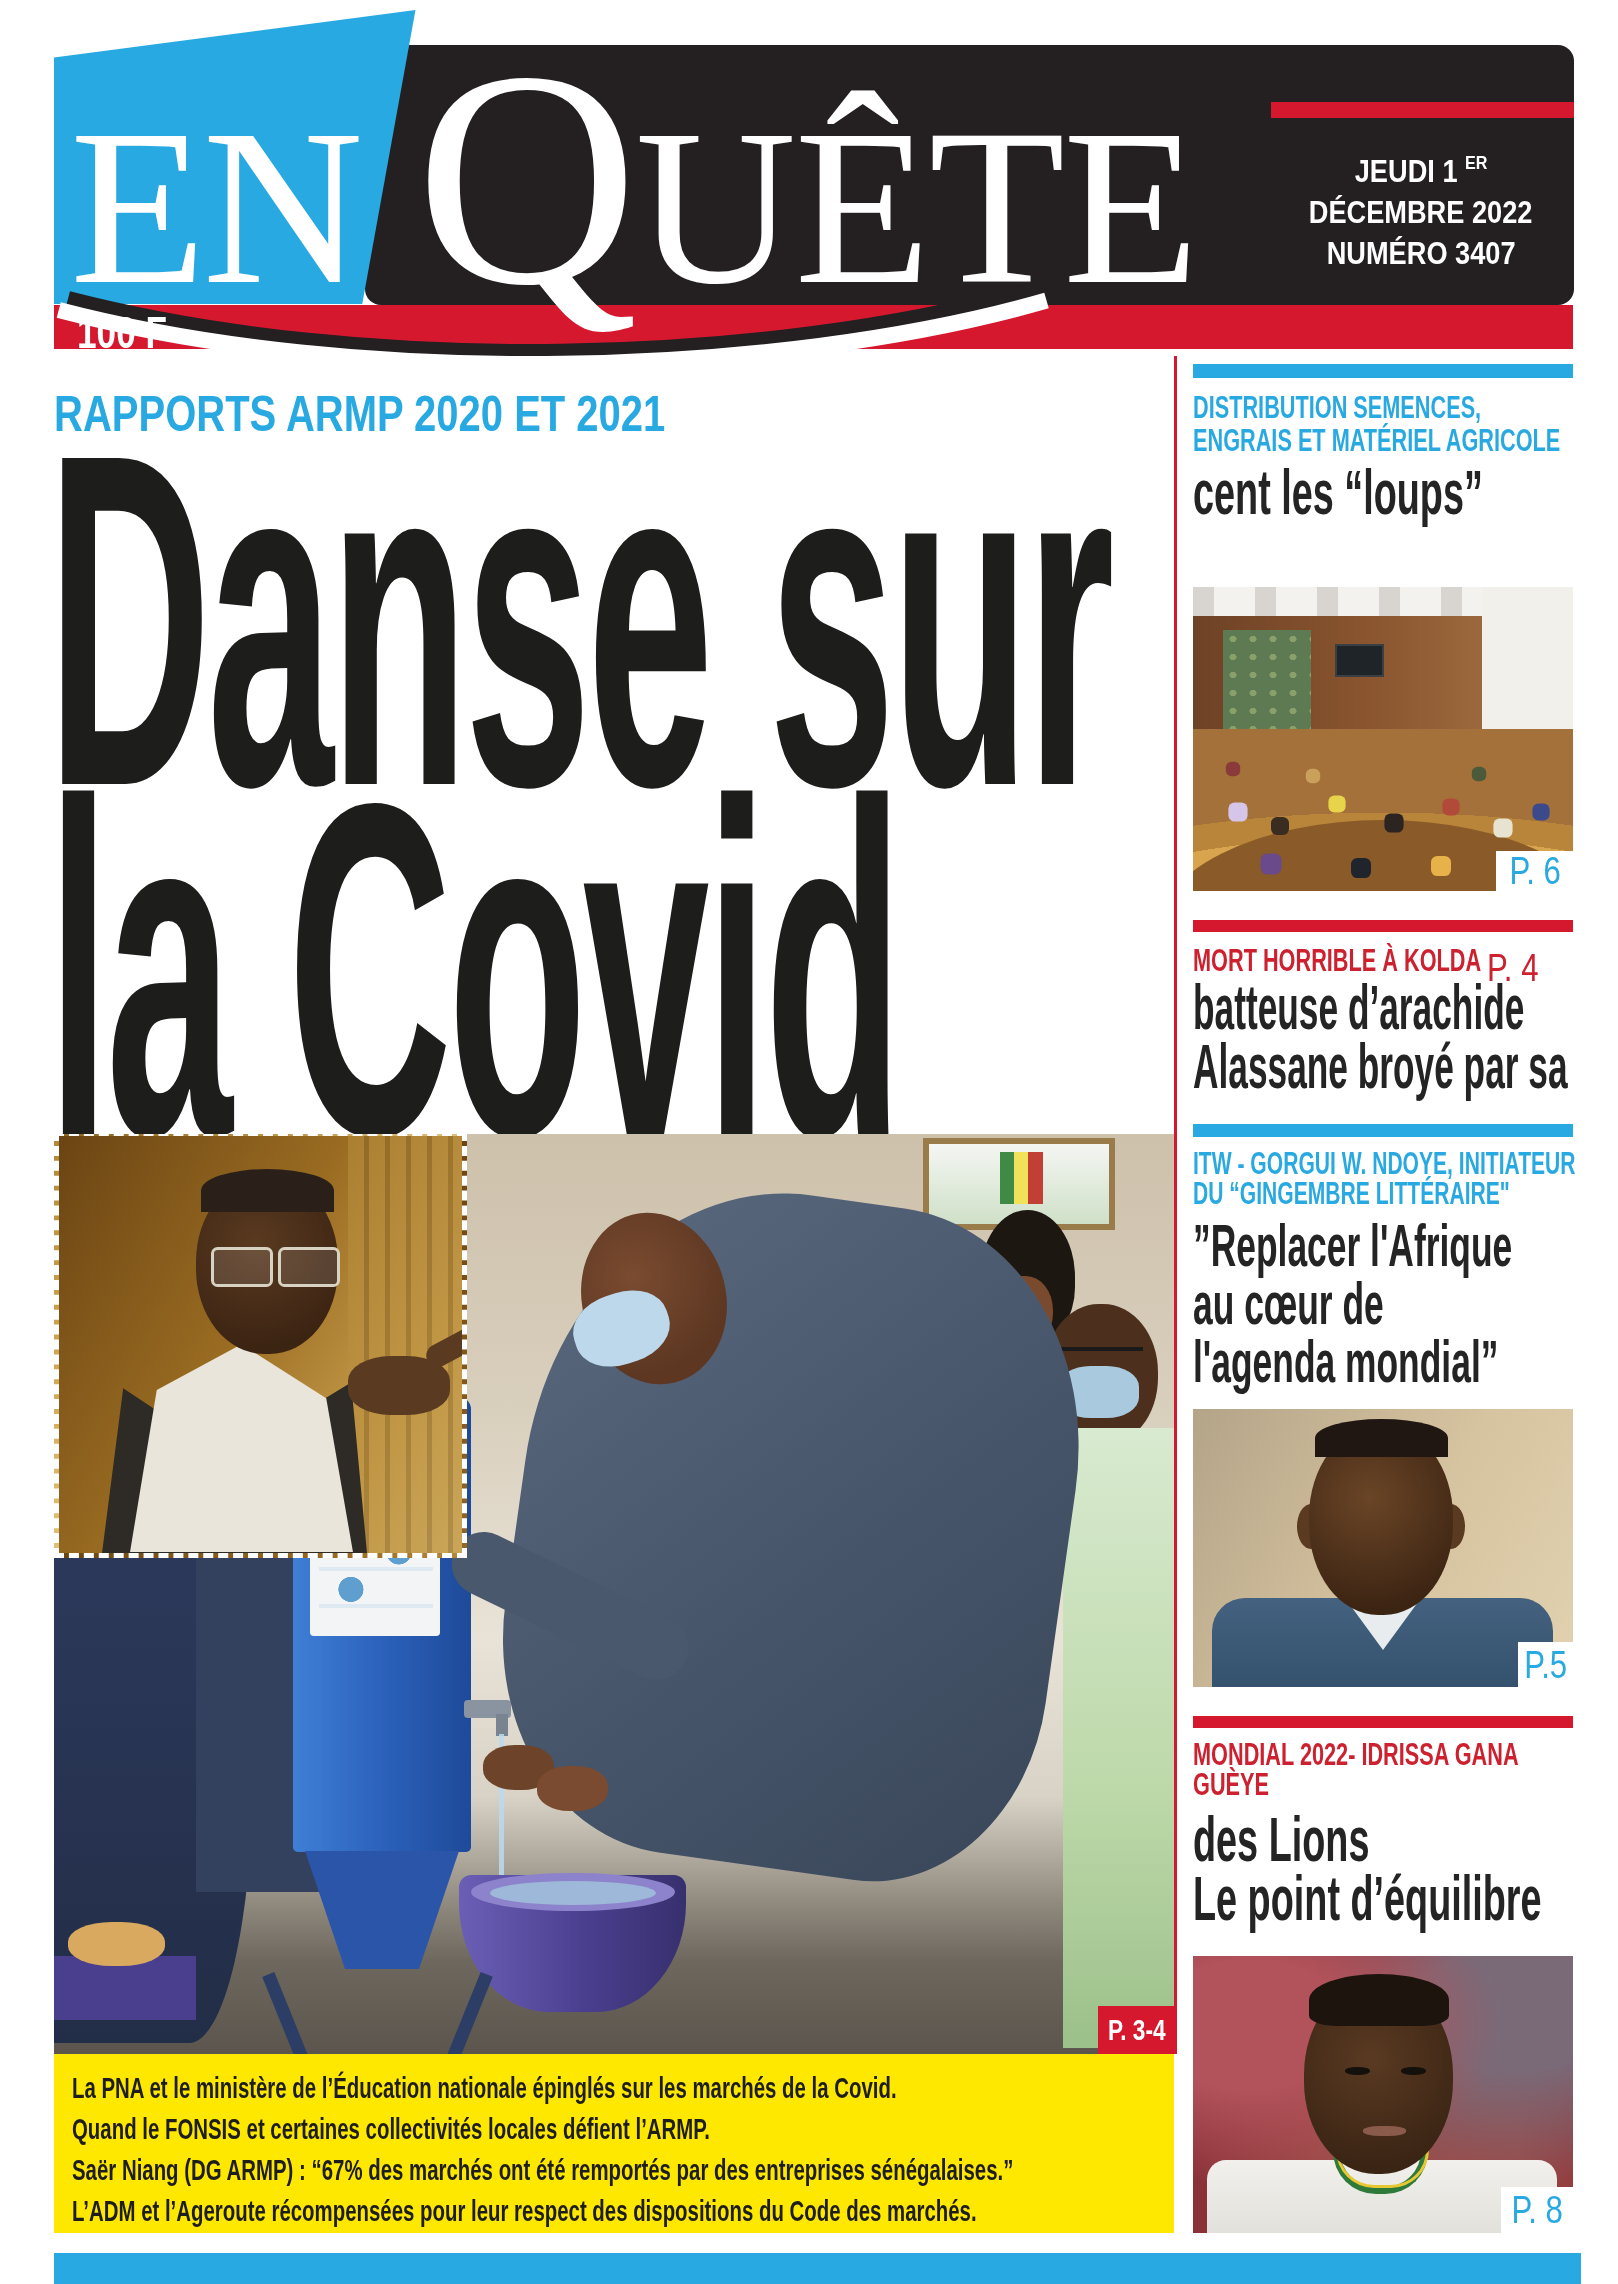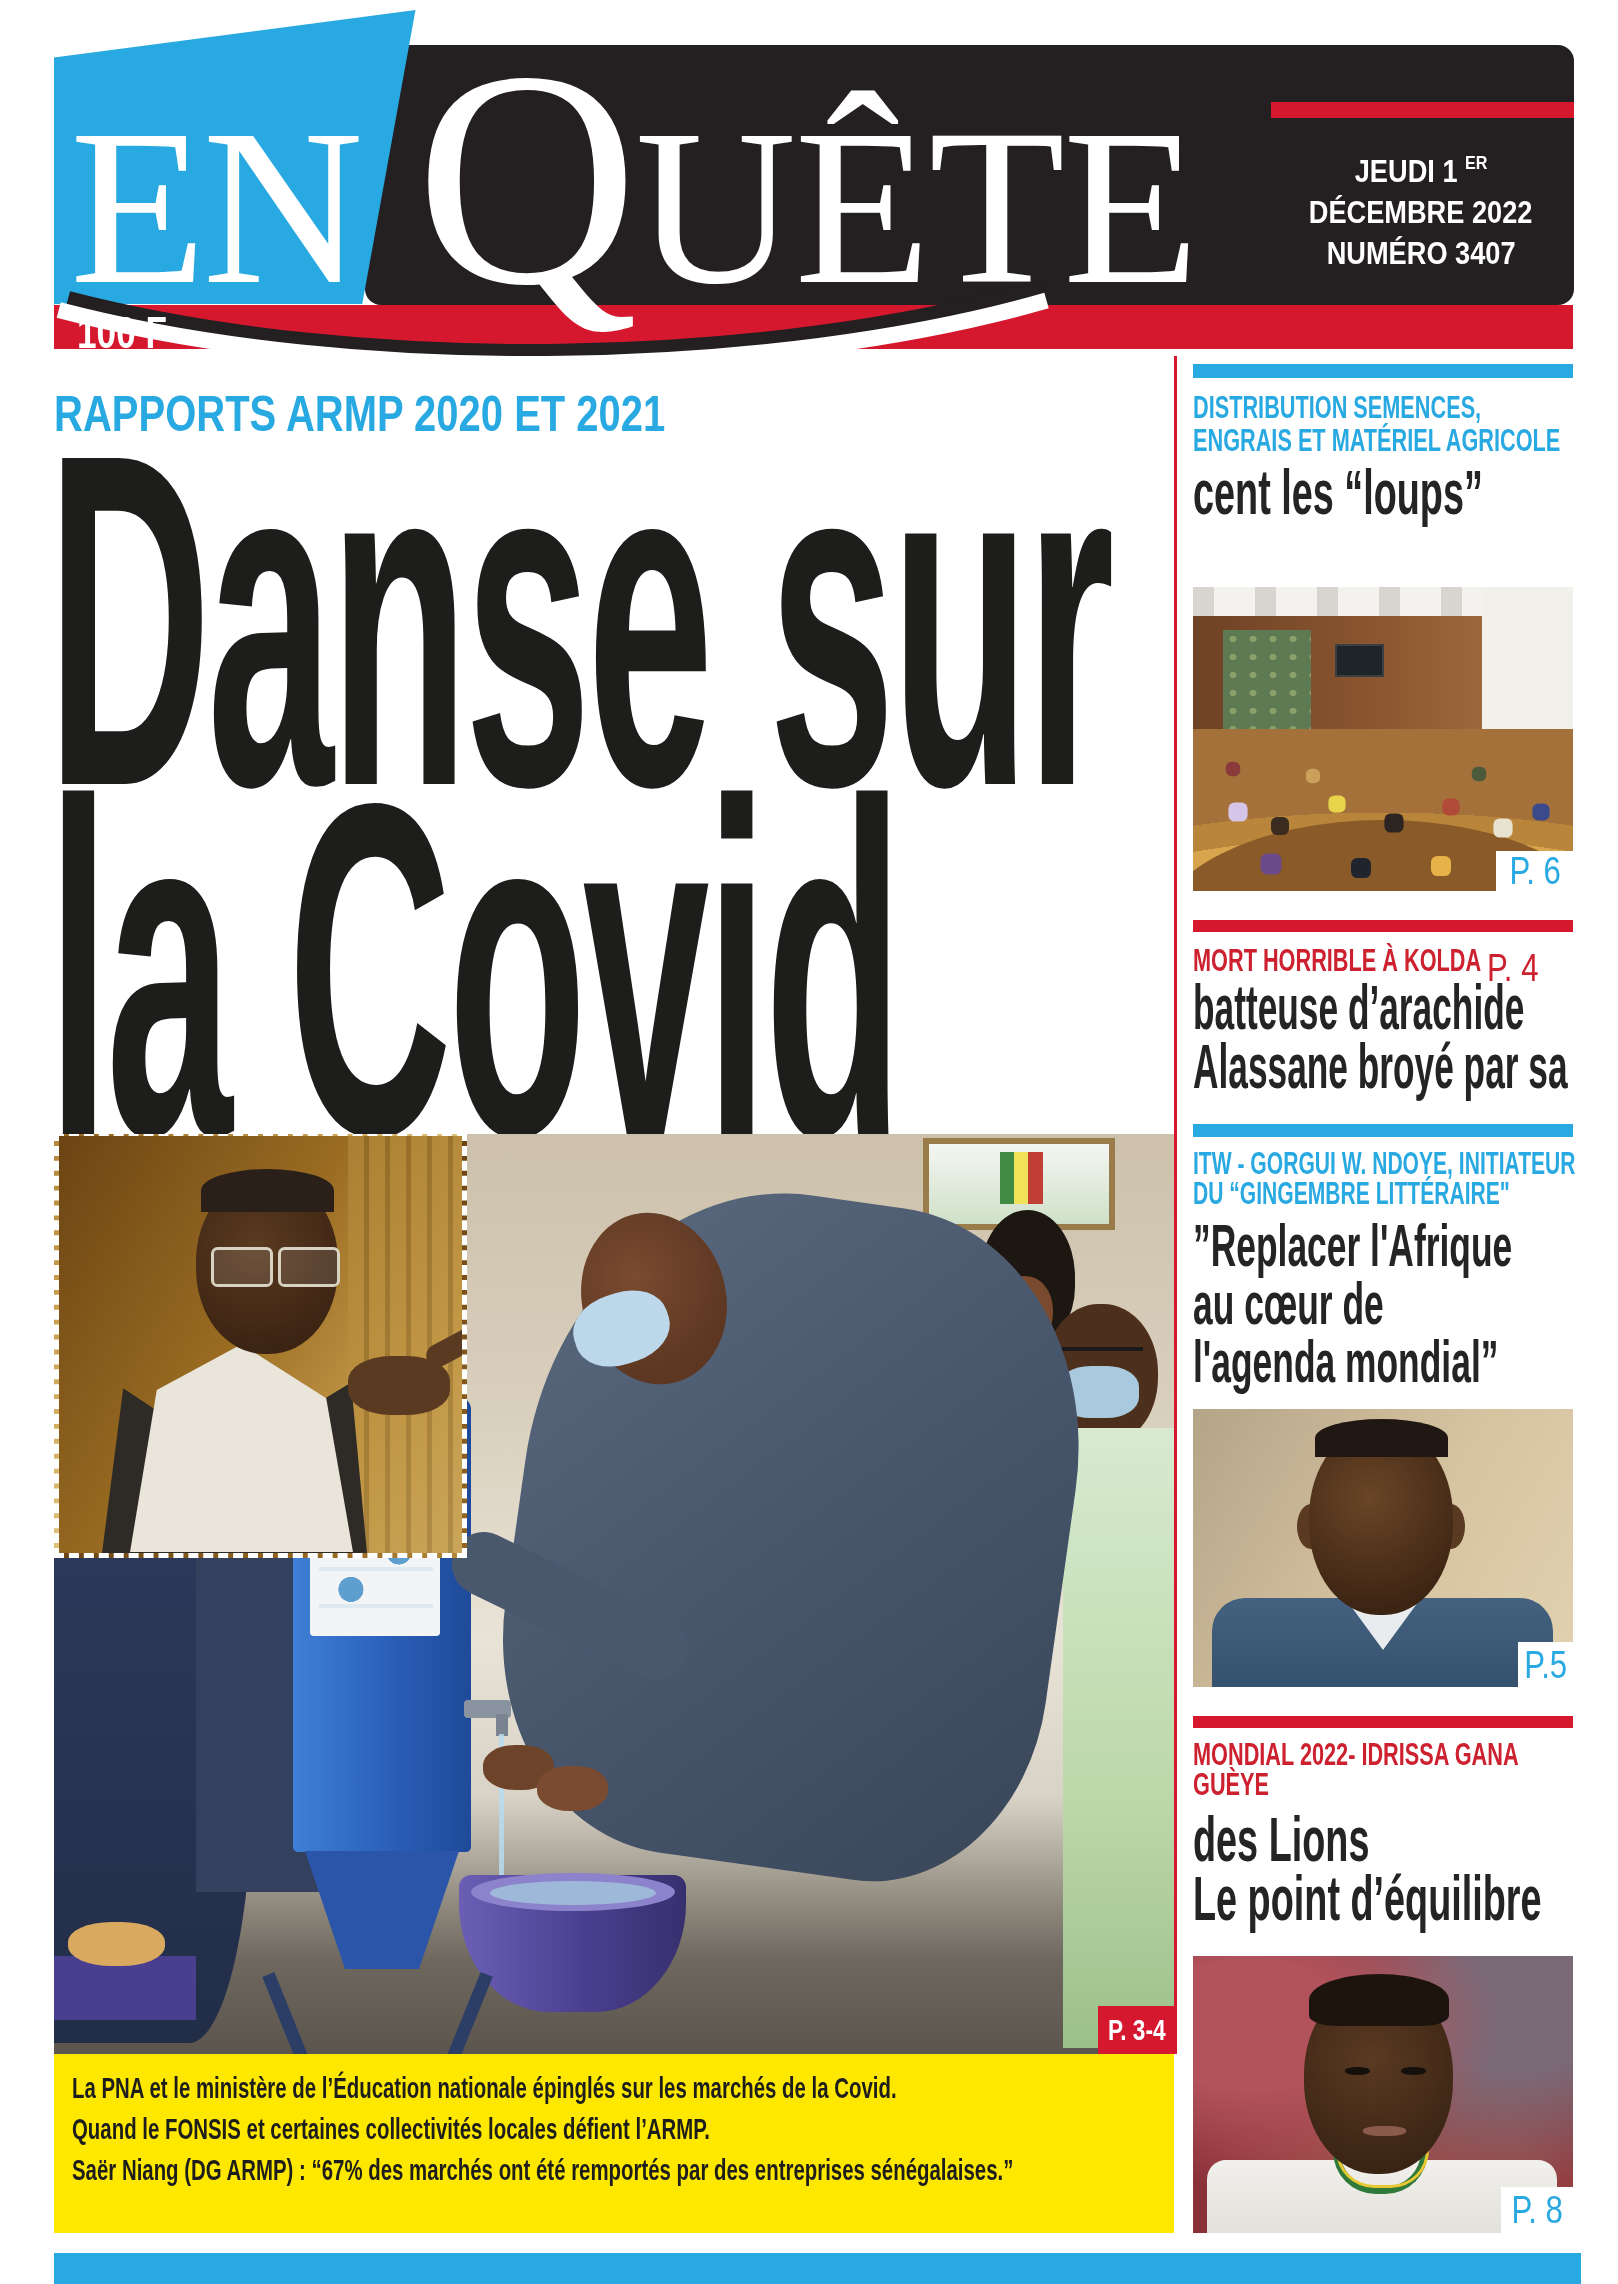--- a/index.html
+++ b/index.html
@@ -269,20 +269,21 @@
   </div>
 
   <div class="abs badge-main">
       <span class="cxc" style="transform:scaleX(.78);">P. 3-4</span>
     </div>
 
   <div class="abs summary">
     <div><span class="cx" style="transform:scaleX(.68);">La PNA et le ministère de l’Éducation nationale épinglés sur les marchés de la Covid.</span></div>
     <div><span class="cx" style="transform:scaleX(.68);">Quand le FONSIS et certaines collectivités locales défient l’ARMP.</span></div>
     <div><span class="cx" style="transform:scaleX(.68);">Saër Niang (DG ARMP) : “67% des marchés ont été remportés par des entreprises sénégalaises.”</span></div>
+    <div><span class="cx" style="transform:scaleX(.68);">L’ADM et l’Ageroute récompensées pour leur respect des dispositions du Code des marchés.</span></div>
   </div>
 
   <div class="abs bottom-bar"></div>
 
   <div class="abs side-rule"></div>
 
   <div class="abs sb-bar blue" style="top:364px;"></div>
   <div class="abs sb-kicker blue" style="top:392px;"><span class="cx" style="transform:scaleX(.7);">DISTRIBUTION SEMENCES,</span></div>
   <div class="abs sb-kicker blue" style="top:425px;"><span class="cx" style="transform:scaleX(.7);">ENGRAIS ET MATÉRIEL AGRICOLE</span></div>
   <div class="abs sb-head" style="top:463px;">

